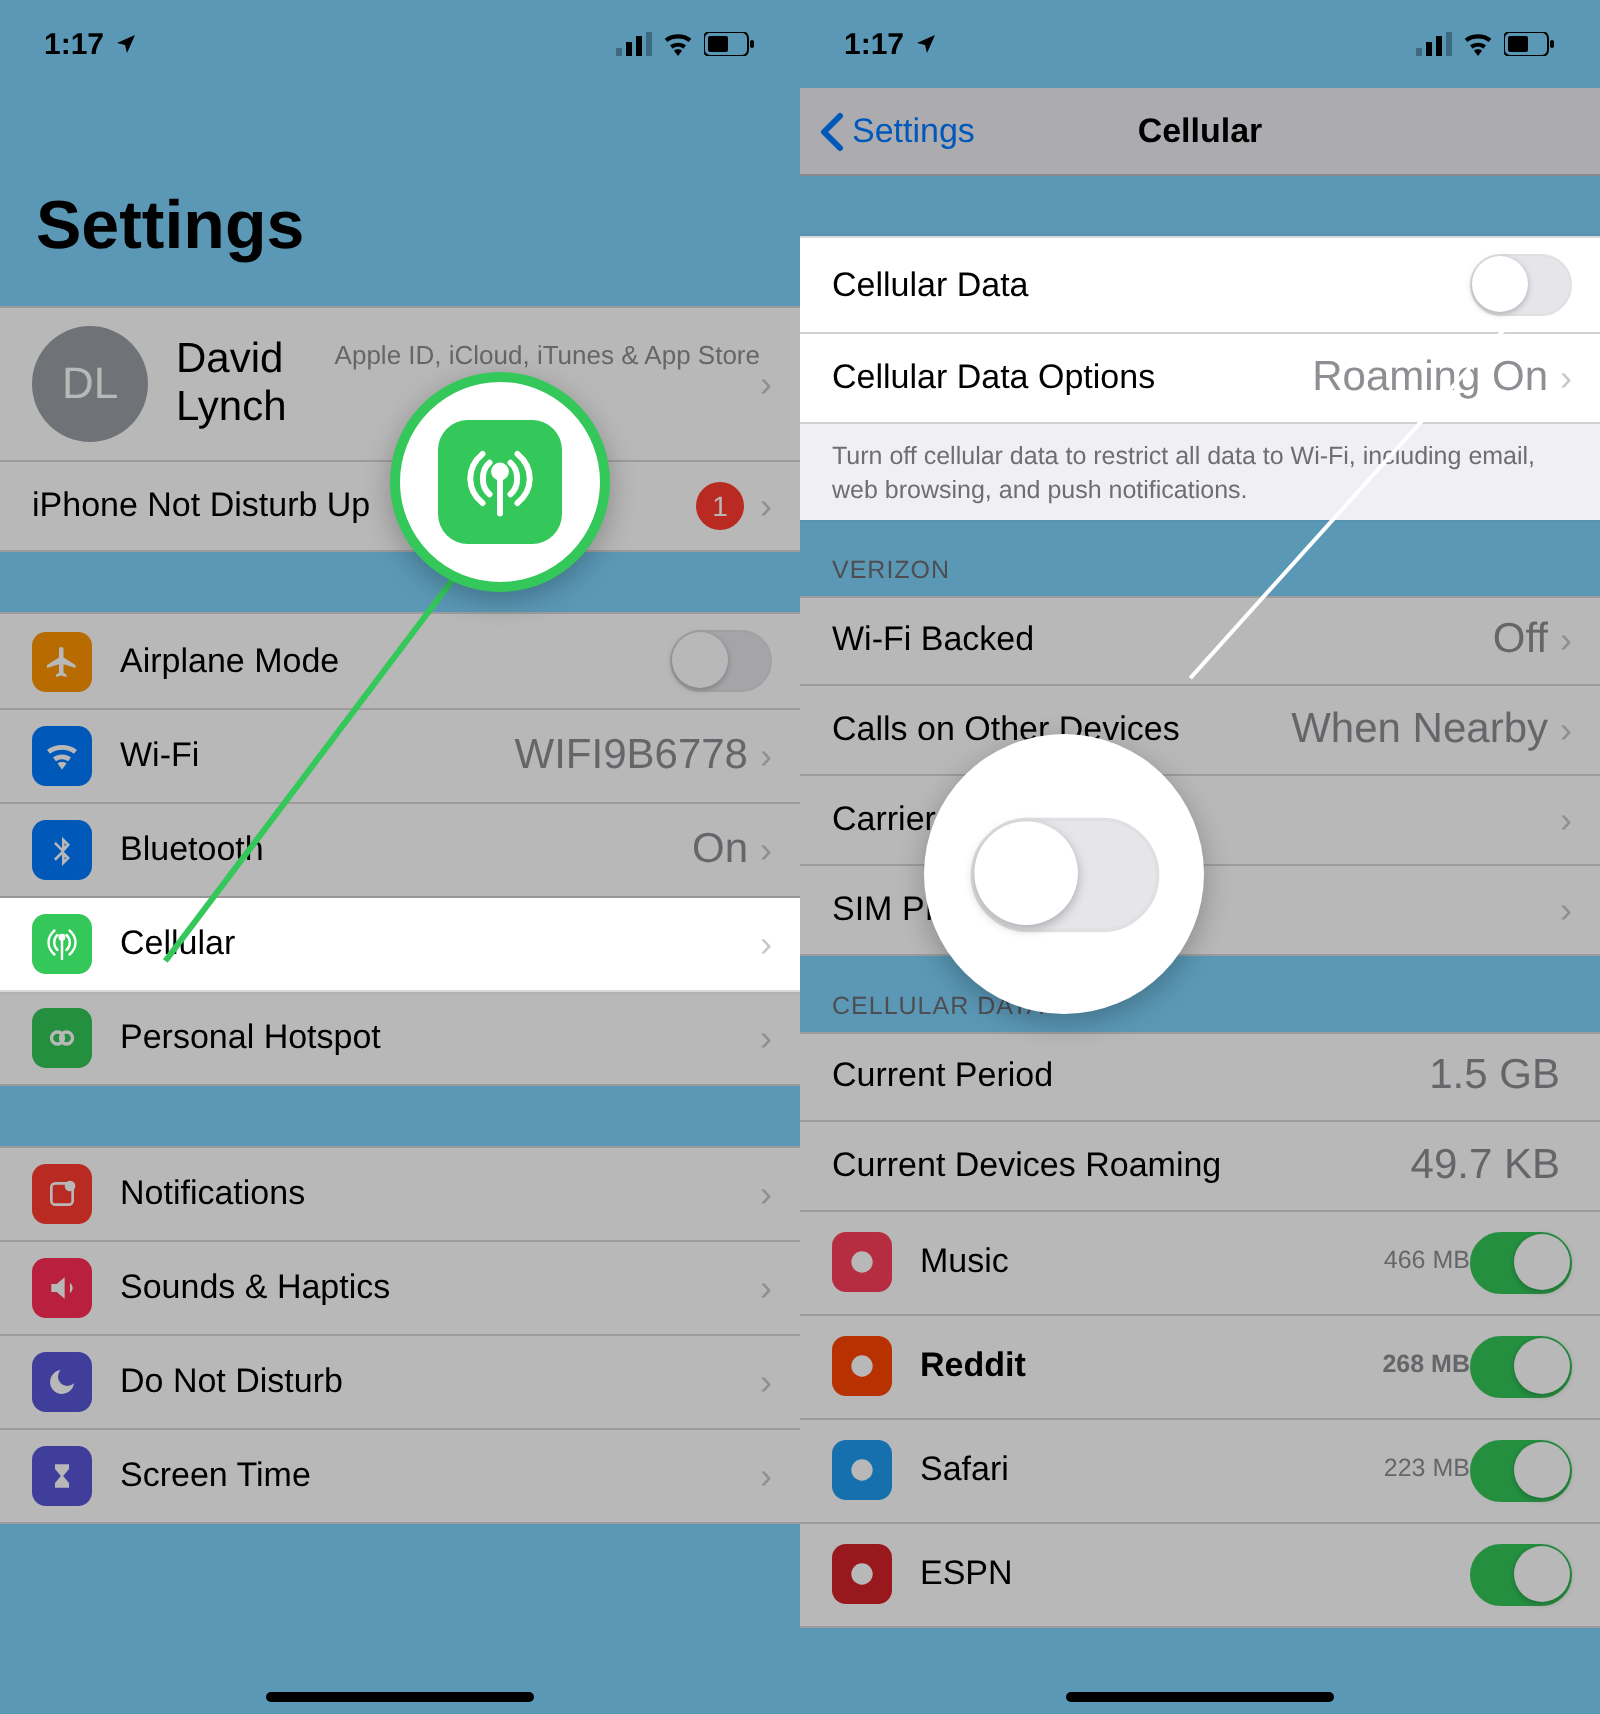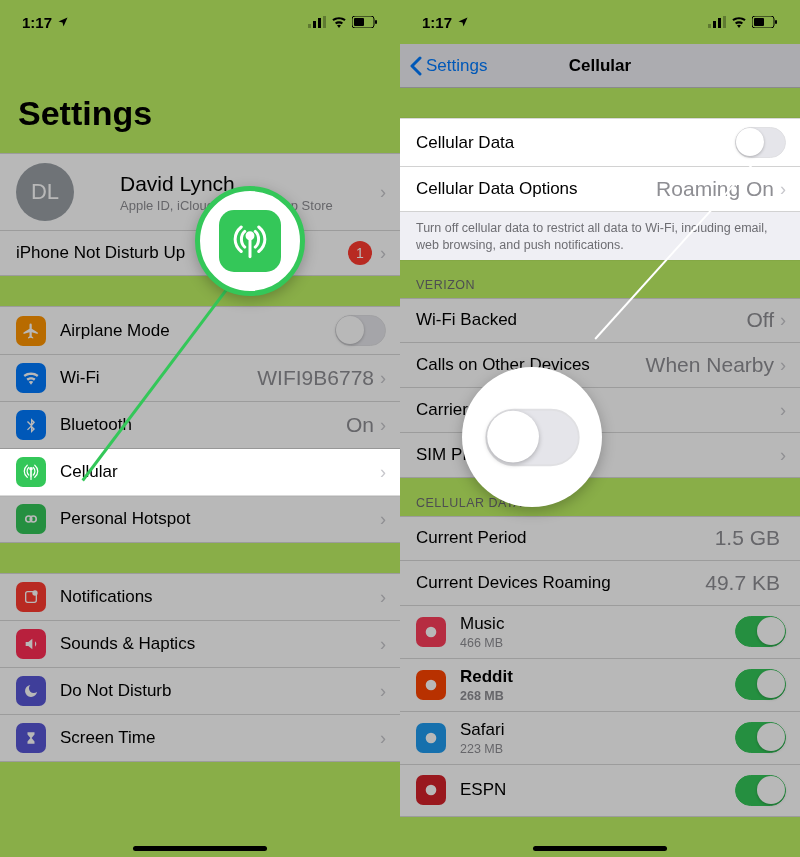--- a/index.html
+++ b/index.html
@@ -8,21 +8,21 @@
     background: #fff;
     width: 800px;
     height: 857px;
     display: flex;
     overflow: hidden;
   }
   .phone {
     position: relative;
     width: 400px;
     height: 857px;
-    background: #bef264;
+    background: #7dd3fc;
     overflow: hidden;
   }
   .phone.dimmed::after {
     content: "";
     position: absolute;
     inset: 0;
     background: rgba(0,0,0,0.28);
     pointer-events: none;
     z-index: 5;
   }
@@ -93,40 +93,40 @@
     min-height: 45px;
     padding: 8px 14px 8px 16px;
     border-bottom: 0.5px solid rgba(0,0,0,0.15);
     font-size: 17px;
     color: #000;
   }
   .cell.first { border-top: 0.5px solid rgba(0,0,0,0.15); }
   .cell .label { flex: 1; }
   .cell .detail { color: #8e8e93; font-size: 21px; margin-right: 6px; }
   .cell .sub { color: #8e8e93; font-size: 12.5px; margin-top: 2px; }
-  .cell .stack { display: flex; flex-direction: column; flex: 1; }
+  .cell .stack { display: flex; flex-direction: row; flex: 1; }
   .chev { color: #c7c7cc; font-size: 18px; line-height: 1; }
   .icon {
     width: 30px; height: 30px; border-radius: 7px;
     margin-right: 14px; display:flex; align-items:center; justify-content:center;
     color: #fff; font-size: 15px;
     flex-shrink: 0;
   }
   .badge {
     background: #ff3b30; color:#fff; border-radius: 50%;
     width: 24px; height: 24px; display:flex; align-items:center; justify-content:center;
     font-size: 14px; margin-right: 8px;
   }
   .avatar {
     width: 58px; height: 58px; border-radius: 50%;
     background: #9aa0a6; color:#fff;
     display:flex; align-items:center; justify-content:center;
     font-size: 22px; margin-right: 14px; flex-shrink:0;
   }
-  .profile-cell { min-height: 78px; gap: 32px; }
+  .profile-cell { min-height: 78px; }
   .profile-cell .label { font-size: 21px; }
   .profile-cell .sub { font-size: 13px; }
 
   
   .toggle {
     width: 51px; height: 31px; border-radius: 16px;
     background: #e5e5ea; position: relative; flex-shrink: 0;
     border: 1.5px solid #e0e0e3;
   }
   .toggle .knob {

